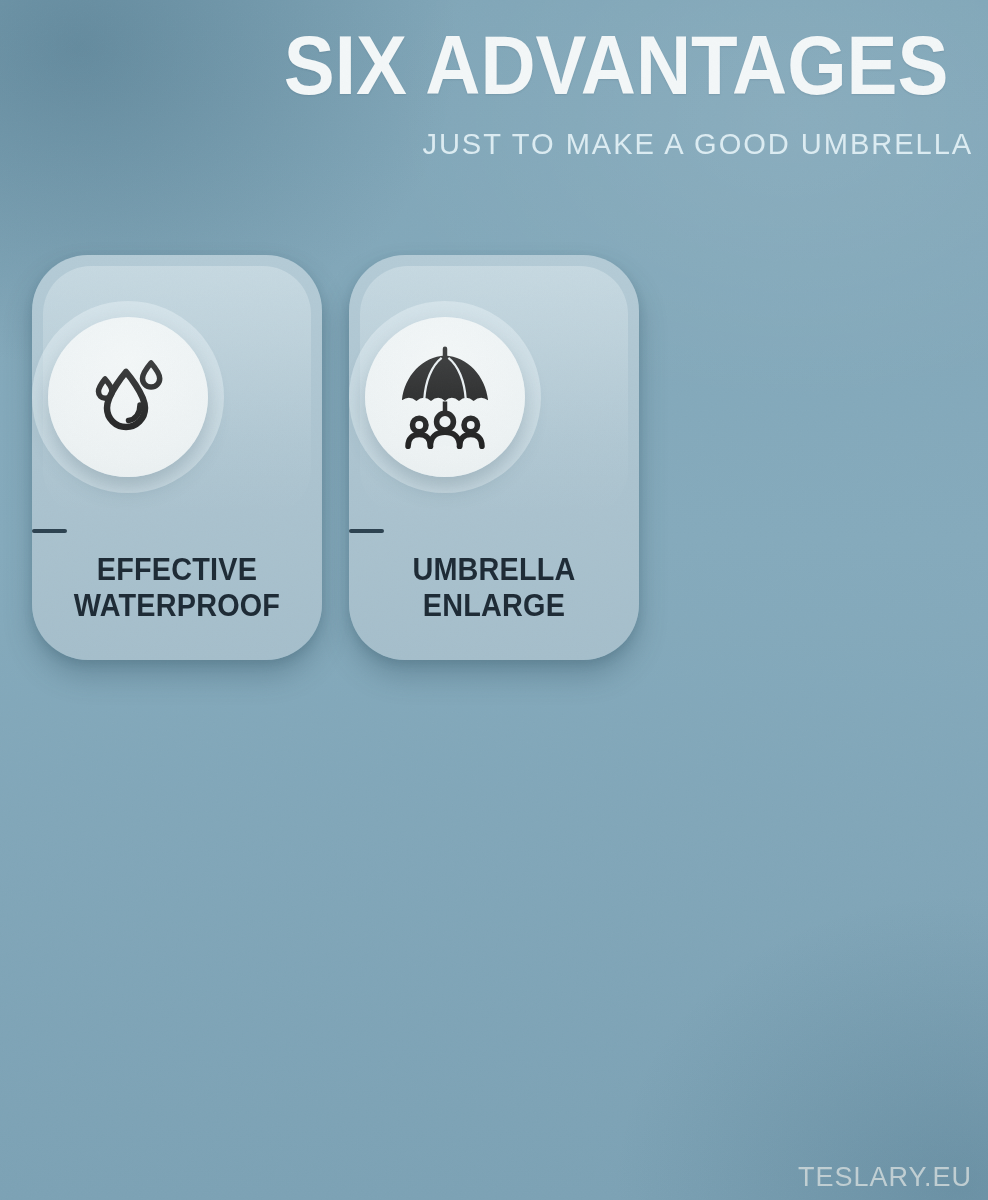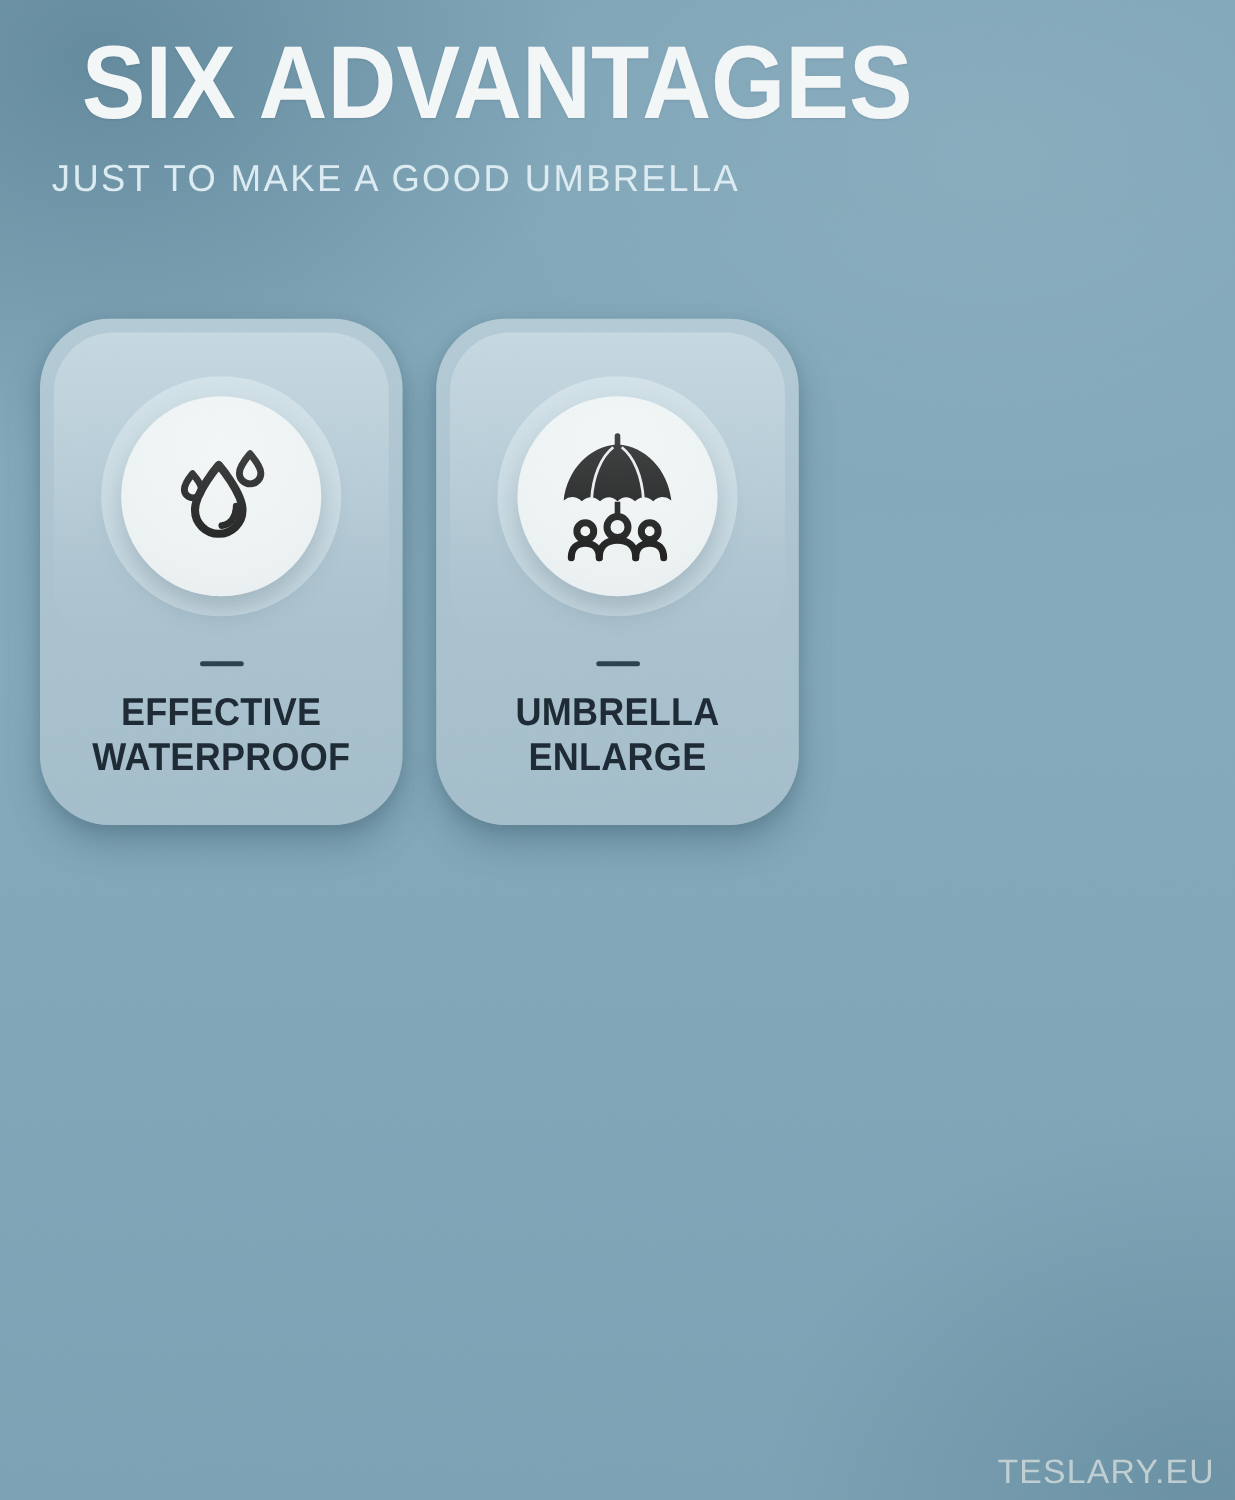--- a/index.html
+++ b/index.html
@@ -10,21 +10,21 @@
   }
   .page {
     position: relative; width: 988px; height: 1200px; overflow: hidden;
     background:
       radial-gradient(55% 38% at 8% 4%, rgba(28,68,90,0.28), rgba(28,68,90,0) 70%),
       radial-gradient(50% 35% at 97% 99%, rgba(28,68,90,0.18), rgba(28,68,90,0) 70%),
       radial-gradient(70% 40% at 80% 10%, rgba(255,255,255,0.07), rgba(255,255,255,0) 60%),
       linear-gradient(180deg, #80a6b8 0%, #85aabc 45%, #7ca2b5 100%);
   }
 
-  .header { padding-top: 24px; text-align: left; margin-left: 27px; }
+  .header { padding-top: 24px; text-align: right; }
   .title {
     margin: 0; font-size: 83px; font-weight: 700; line-height: 1;
     color: #f3f7f8; letter-spacing: 0px;
     transform: scaleX(0.92); transform-origin: 50% 50%;
     text-shadow: 0 1px 2px rgba(40,70,90,0.15);
   }
   .subtitle {
     margin-top: 20px; font-size: 30px; font-weight: 400;
     color: #dcecf2; letter-spacing: 2px;
     transform: scaleX(0.97); transform-origin: 50% 50%;
@@ -32,21 +32,21 @@
 
   .cards {
     position: absolute; top: 255px; left: 32px; right: 32px;
     display: grid; grid-template-columns: repeat(3, 1fr);
     column-gap: 27px; row-gap: 97px;
   }
   .card {
     position: relative; height: 405px; border-radius: 56px;
     background: linear-gradient(180deg, #b4cbd6 0%, #abc3cf 55%, #a5becb 100%);
     box-shadow: 0 16px 28px rgba(40,72,90,0.30), 0 4px 10px rgba(40,72,90,0.16);
-    display: flex; flex-direction: column; align-items: center;
+    display: flex; flex-direction: column; 
   }
   .card::before {
     content: ""; position: absolute; left: 11px; right: 11px; top: 11px; height: 62%;
     border-radius: 48px; pointer-events: none;
     background: linear-gradient(180deg, rgba(238,246,249,0.32), rgba(238,246,249,0.06) 70%, rgba(238,246,249,0));
   }
   .halo {
     margin-top: 46px; width: 192px; height: 192px; border-radius: 50%;
     background: rgba(222,235,241,0.55);
     display: flex; align-items: center; justify-content: center;

